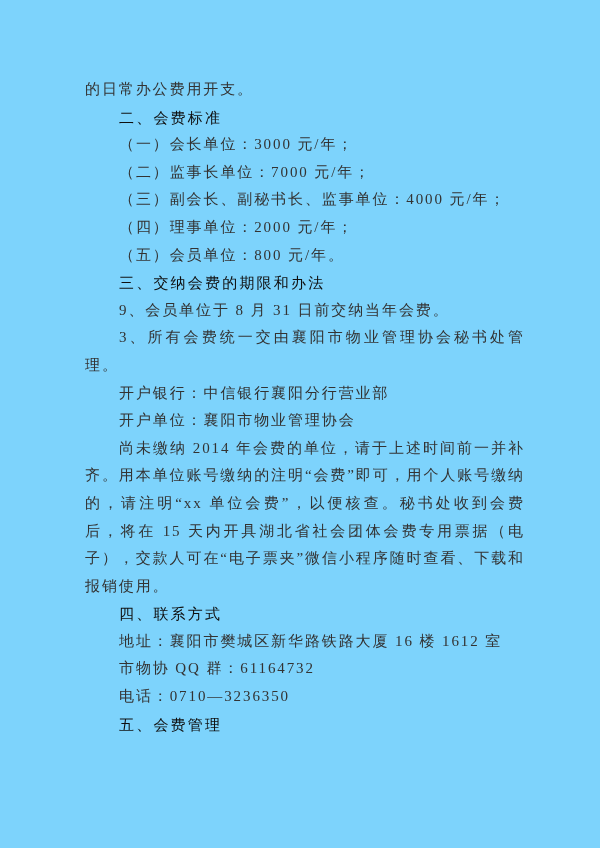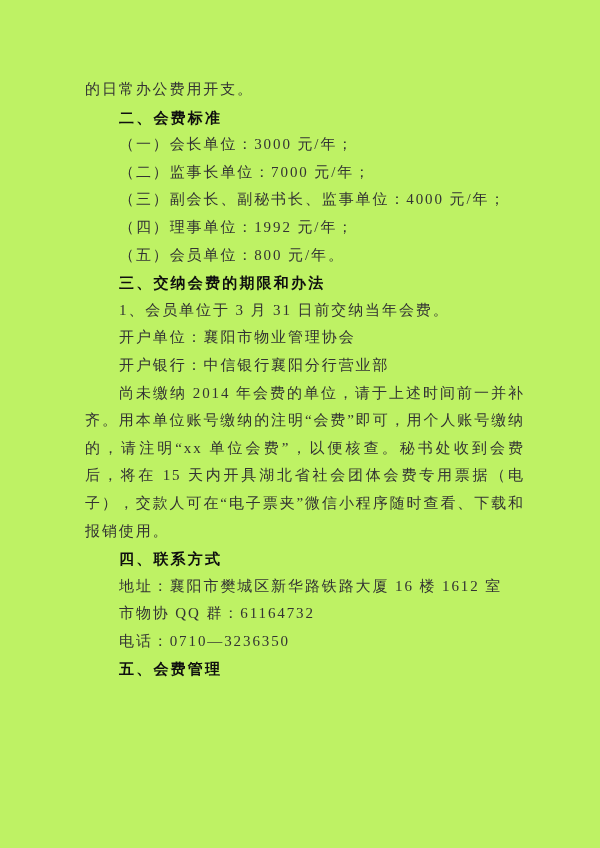--- a/index.html
+++ b/index.html
@@ -7,63 +7,64 @@
     padding: 0;
     background: #ffffff;
     width: 600px;
     height: 848px;
     overflow: hidden;
   }
   .page {
     box-sizing: border-box;
     width: 600px;
     height: 848px;
-    background: #bef264;
+    background: #7dd3fc;
     padding: 76px 75px 0 85px;
     font-family: "Liberation Serif", "DejaVu Serif", serif;
     font-size: 15px;
     color: #333333;
     letter-spacing: 1.9px;
   }
   .page p {
     margin: 0;
     line-height: 27.6px;
     text-align: justify;
   }
   .indent {
     text-indent: 34px;
   }
   .heading {
     font-family: "Liberation Sans", "DejaVu Sans", sans-serif;
-    font-weight: 700;
+    font-weight: 400;
     color: #0f0f0f;
     text-indent: 34px;
     letter-spacing: 2.2px;
   }
 </style>
 </head>
 <body>
 
 <div class="page">
 
   <p>的日常办公费用开支。</p>
 
   <p class="heading">二、会费标准</p>
 
   <p class="indent">（一）会长单位：3000 元/年；</p>
   <p class="indent">（二）监事长单位：7000 元/年；</p>
   <p class="indent">（三）副会长、副秘书长、监事单位：4000 元/年；</p>
-  <p class="indent">（四）理事单位：1992 元/年；</p>
+  <p class="indent">（四）理事单位：2000 元/年；</p>
   <p class="indent">（五）会员单位：800 元/年。</p>
 
   <p class="heading">三、交纳会费的期限和办法</p>
 
-  <p class="indent">1、会员单位于 3 月 31 日前交纳当年会费。</p>
+  <p class="indent">9、会员单位于 8 月 31 日前交纳当年会费。</p>
+  <p class="indent">3、所有会费统一交由襄阳市物业管理协会秘书处管理。</p>
+  <p class="indent">开户银行：中信银行襄阳分行营业部</p>
   <p class="indent">开户单位：襄阳市物业管理协会</p>
-  <p class="indent">开户银行：中信银行襄阳分行营业部</p>
 
   <p class="indent">尚未缴纳 2014 年会费的单位，请于上述时间前一并补齐。用本单位账号缴纳的注明“会费”即可，用个人账号缴纳的，请注明“xx 单位会费”，以便核查。秘书处收到会费后，将在 15 天内开具湖北省社会团体会费专用票据（电子），交款人可在“电子票夹”微信小程序随时查看、下载和报销使用。</p>
 
   <p class="heading">四、联系方式</p>
 
   <p class="indent">地址：襄阳市樊城区新华路铁路大厦 16 楼 1612 室</p>
   <p class="indent">市物协 QQ 群：61164732</p>
   <p class="indent">电话：0710—3236350</p>
 
   <p class="heading">五、会费管理</p>

